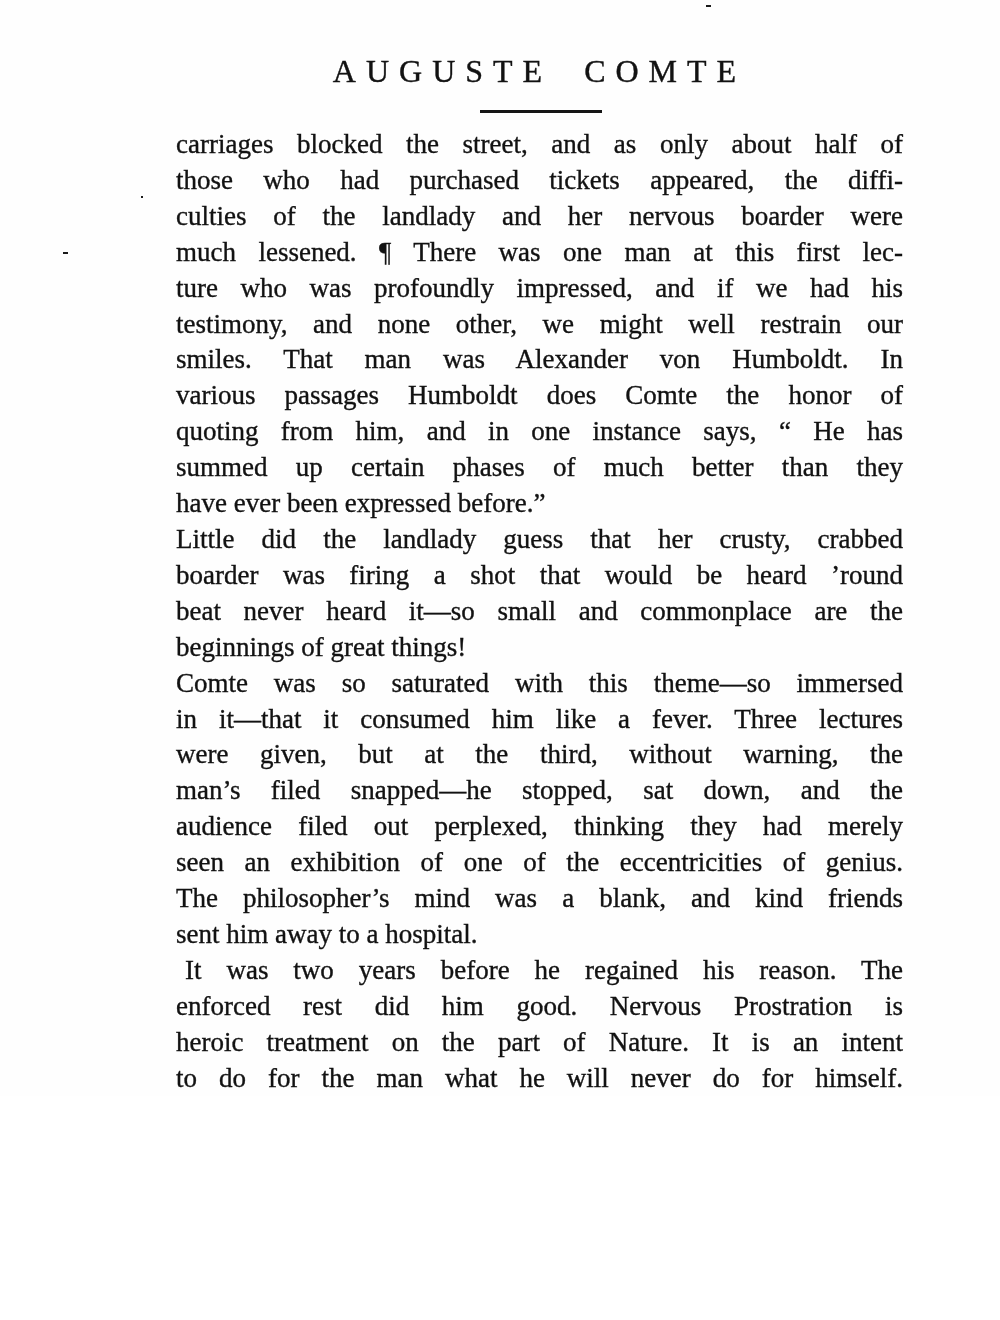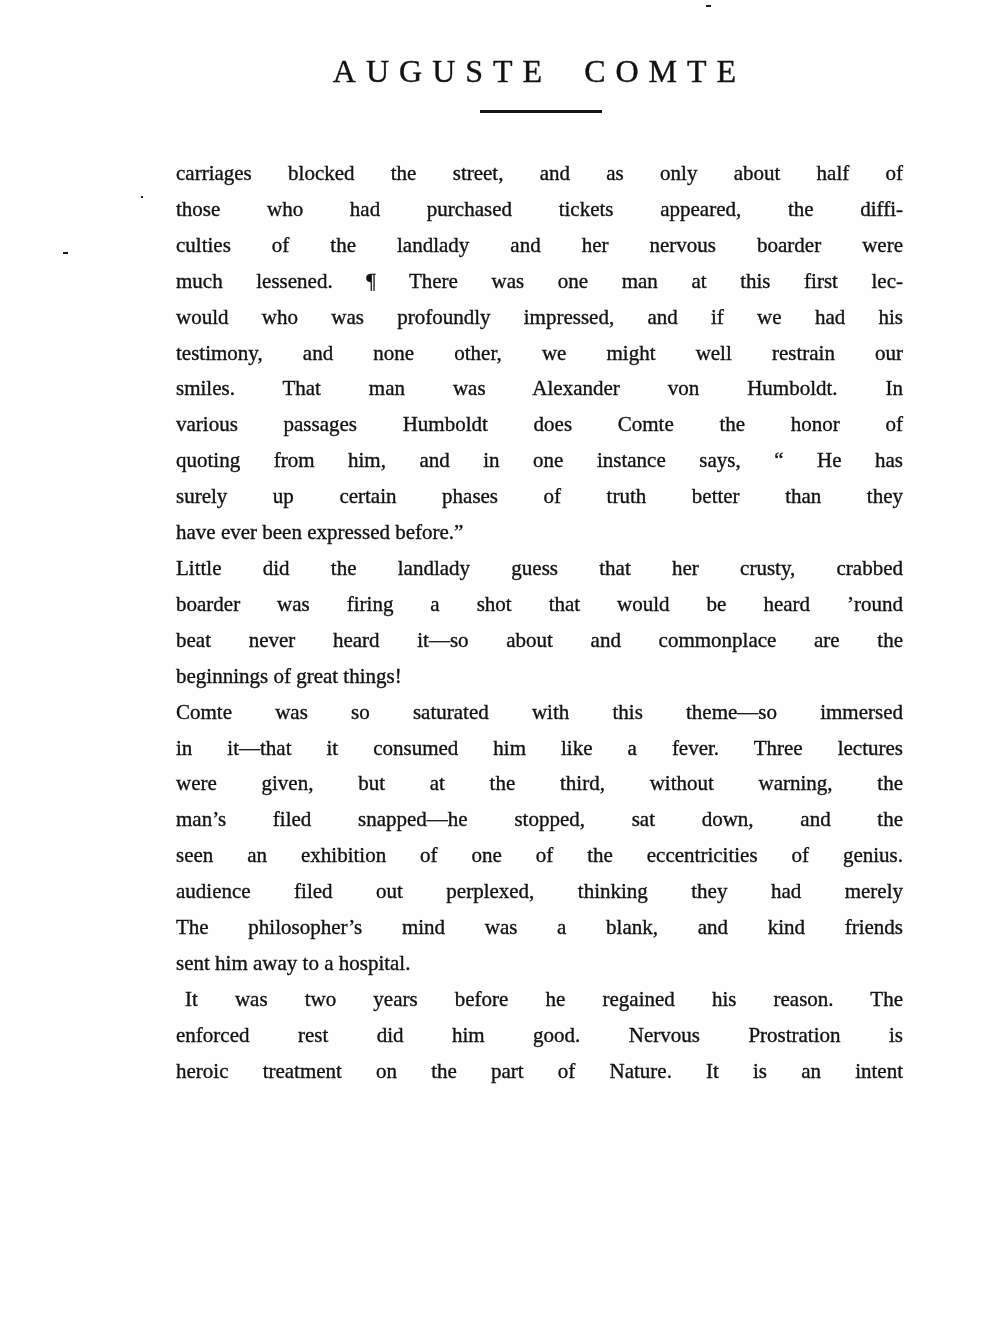--- a/index.html
+++ b/index.html
@@ -36,23 +36,22 @@
     left: 480px;
     width: 122px;
     height: 3px;
     background: #151515;
   }
   .text-block {
     position: absolute;
     top: 127px;
     left: 176px;
     width: 727px;
-    font-size: 21px;
+    font-size: 27px;
     line-height: 35.9px;
-    margin-top: 29px;
     -webkit-text-stroke: 0.35px #121212;
   }
   .paragraph { margin: 0; }
   .line {
     text-align: justify;
     text-align-last: justify;
     white-space: normal;
   }
   .line.last {
     text-align-last: left;
@@ -87,41 +86,41 @@
 
   <h1 class="title">AUGUSTE COMTE</h1>
   <div class="divider"></div>
 
   <div class="text-block">
       <div class="paragraph">
         <div class="line">carriages blocked the street, and as only about half of</div>
         <div class="line">those who had purchased tickets appeared, the diffi-</div>
         <div class="line">culties of the landlady and her nervous boarder were</div>
         <div class="line">much lessened. ¶ There was one man at this first lec-</div>
-        <div class="line">would who was profoundly impressed, and if we had his</div>
+        <div class="line">ture who was profoundly impressed, and if we had his</div>
         <div class="line">testimony, and none other, we might well restrain our</div>
         <div class="line">smiles.  That  man was  Alexander  von  Humboldt.  In</div>
         <div class="line">various passages Humboldt does Comte the honor of</div>
         <div class="line">quoting from him, and in one instance says, “ He has</div>
-        <div class="line">surely up certain phases of truth better than they</div>
+        <div class="line">summed up certain phases of much better than they</div>
         <div class="line last">have ever been expressed before.”</div>
       </div>
       <div class="paragraph">
         <div class="line">Little did the landlady guess that her crusty, crabbed</div>
         <div class="line">boarder was firing a shot that would be heard ’round</div>
-        <div class="line">beat never heard it—so about and commonplace are the</div>
+        <div class="line">beat never heard it—so small and commonplace are the</div>
         <div class="line last">beginnings of great things!</div>
       </div>
       <div class="paragraph">
         <div class="line">Comte was so saturated with this theme—so immersed</div>
         <div class="line">in it—that it consumed him like a fever. Three lectures</div>
         <div class="line">were given, but at the third, without warning, the</div>
         <div class="line">man’s filed snapped—he stopped, sat down, and the</div>
+        <div class="line">audience filed out perplexed, thinking they had merely</div>
         <div class="line">seen an exhibition of one of the eccentricities of genius.</div>
-        <div class="line">audience filed out perplexed, thinking they had merely</div>
         <div class="line">The philosopher’s mind was a blank, and kind friends</div>
         <div class="line last">sent him away to a hospital.</div>
       </div>
       <div class="paragraph">
         <div class="line indent">It was two years before he regained his reason. The</div>
         <div class="line">enforced rest did him good. Nervous Prostration is</div>
         <div class="line">heroic treatment on the part of Nature. It is an intent</div>
         <div class="line">to do for the man what he will never do for himself.</div>
       </div>
     </div>

